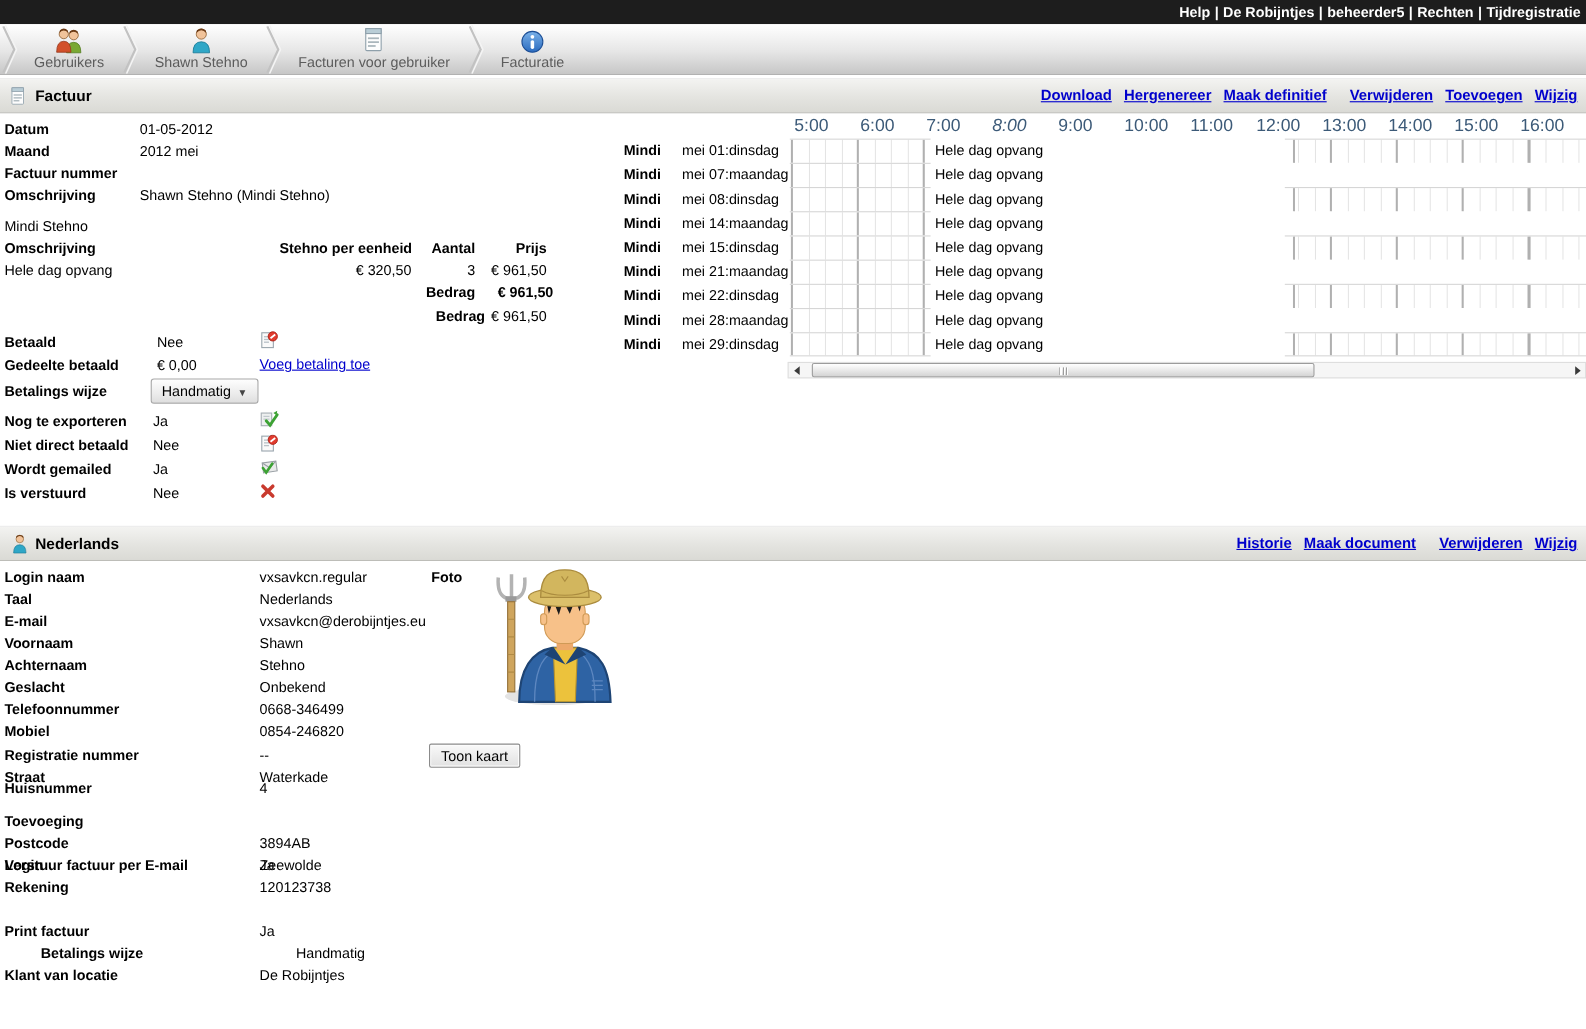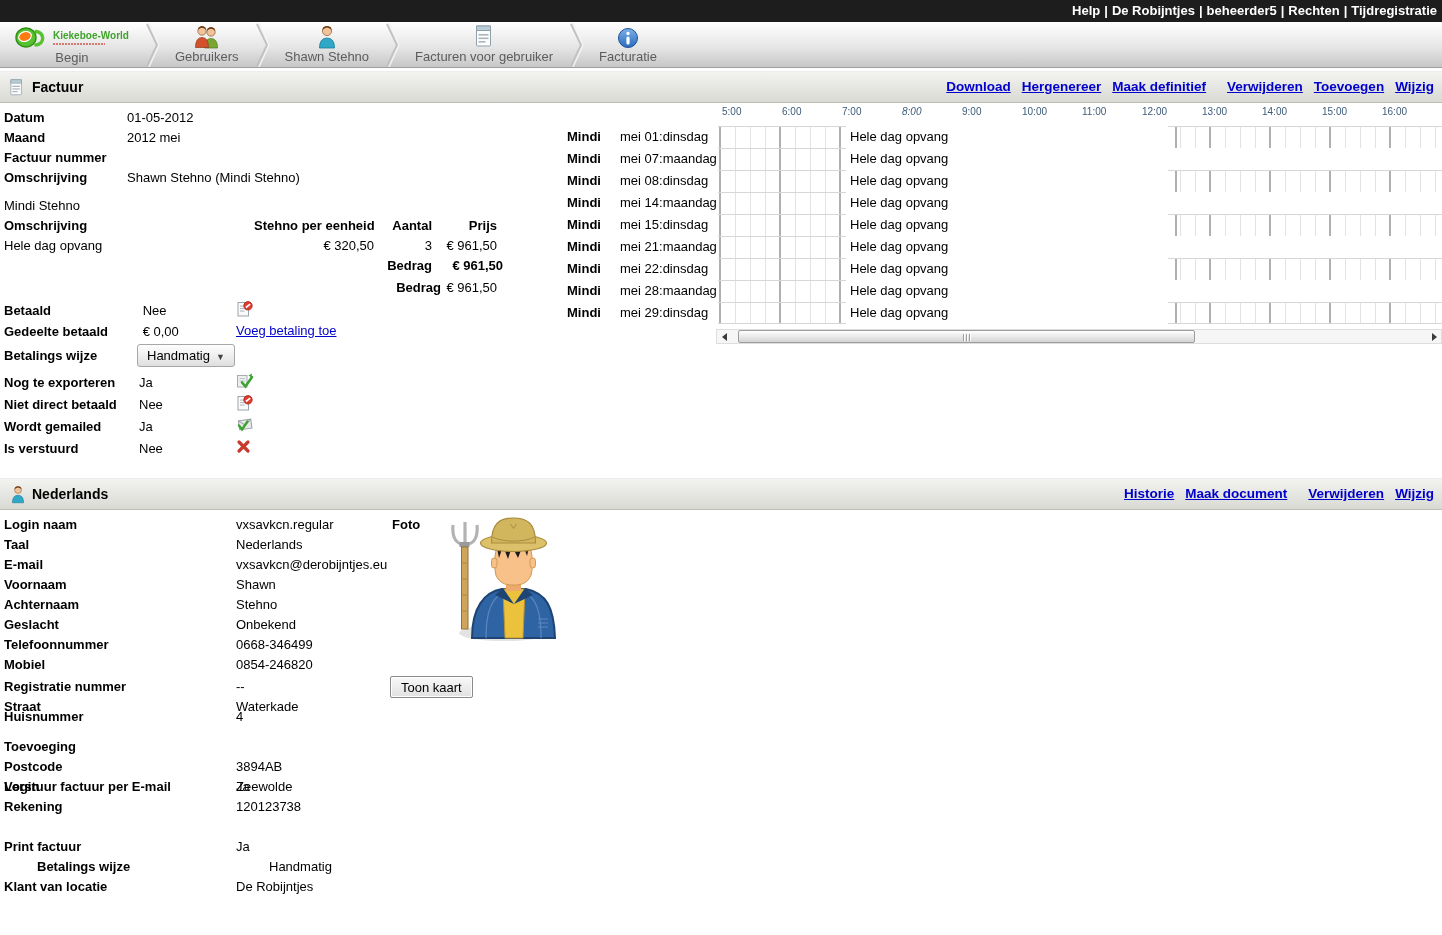--- a/index.html
+++ b/index.html
@@ -55,21 +55,21 @@
   .icon-slot{position:absolute;left:232px;top:-2px;width:18px;height:18px;cursor:pointer;}
   .pay-link{color:#0000cc;text-decoration:underline;cursor:pointer;}
   #pay-link-wrap{position:absolute;left:232px;top:-1px;}
   .dd-btn{position:absolute;left:137px;top:344px;height:23px;padding:0 9px;cursor:pointer;
           background:linear-gradient(#fefefe,#ececec 60%,#dedede);border:1px solid #a7a7a7;
           border-radius:3px;font-family:"Liberation Sans",sans-serif;font-size:13px;line-height:21px;}
   .dd-caret{font-size:9px;color:#444;margin-left:6px;}
 
   
   #hours{position:absolute;left:718px;top:106px;width:724px;height:15px;overflow:hidden;}
-  .hour-label{position:absolute;top:0;font-size:10px;color:#3c5a78;white-space:nowrap;}
+  .hour-label{position:absolute;top:0;font-size:16px;color:#3c5a78;white-space:nowrap;}
   .sched-row{position:absolute;left:565px;width:877px;height:22px;}
   .s-name{position:absolute;left:2px;top:3px;font-weight:bold;font-size:13px;}
   .s-date{position:absolute;left:55px;top:3px;font-size:13px;}
   .s-activity{position:absolute;left:285px;top:3px;font-size:13px;}
   .grid-left,.grid-right{position:absolute;top:0;height:22px;box-sizing:border-box;
       border-top:1px solid #d6d6d6;
       background-image:
         repeating-linear-gradient(90deg,#b0b0b0 0,#b0b0b0 2px,transparent 2px,transparent 60px),
         repeating-linear-gradient(90deg,#e3e3e3 0,#e3e3e3 1px,transparent 1px,transparent 15px);}
   .grid-left{left:153px;width:128px;background-position:1px 0,2px 0;}
@@ -100,34 +100,20 @@
   #btn-toon{left:390px;top:676px;}
 </style>
 </head>
 <body>
 
 <div id="app">
 
   <div id="topbar"><span class="tb-link">Help</span><span class="tb-sep">|</span><span class="tb-link">De Robijntjes</span><span class="tb-sep">|</span><span class="tb-link">beheerder5</span><span class="tb-sep">|</span><span class="tb-link">Rechten</span><span class="tb-sep">|</span><span class="tb-link">Tijdregistratie</span></div>
 
   <div id="breadcrumb">
-    <div class="bc-item">
-      <div class="logo-row">
-        <svg width="36" height="27" viewBox="0 0 36 27">
-          <ellipse cx="11" cy="13.5" rx="10" ry="9.5" fill="#57c230" stroke="#2f8f12" stroke-width="1.4"></ellipse>
-          <ellipse cx="10" cy="12.5" rx="6.5" ry="4.8" fill="#ff7a10" stroke="#ffffff" stroke-width="1.2" transform="rotate(-18 10 12.5)"></ellipse>
-          <path d="M21 7.5 a6.5 6.5 0 1 1 -0.1 13.5" fill="none" stroke="#57c230" stroke-width="3.4" stroke-linecap="round"></path>
-        </svg>
-        <div class="logo-text">
-          <span>Kiekeboe-World</span>
-          <span class="logo-sub"></span>
-        </div>
-      </div>
-      <div class="bc-label">Begin</div>
-    </div>
   <div class="bc-sep">
         <svg width="16" height="44" viewBox="0 0 16 44">
           <polyline points="3,43 13,22 3,1" fill="none" stroke="#c2c2c2" stroke-width="2"></polyline>
           <polyline points="5,44 15,22 5,0" fill="none" stroke="#f4f4f4" stroke-width="1.4"></polyline>
         </svg>
       </div>
       <div class="bc-item">
         <div class="bc-icon-wrap">
           <svg width="27" height="26" viewBox="0 0 27 26">
             <circle cx="18" cy="8" r="4.2" fill="#f1c39a" stroke="#8a5a2a" stroke-width="0.7"></circle>

